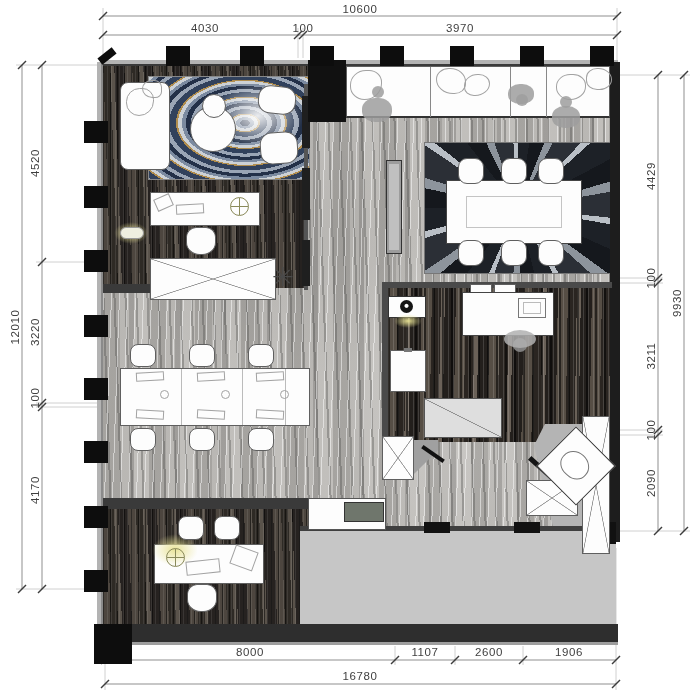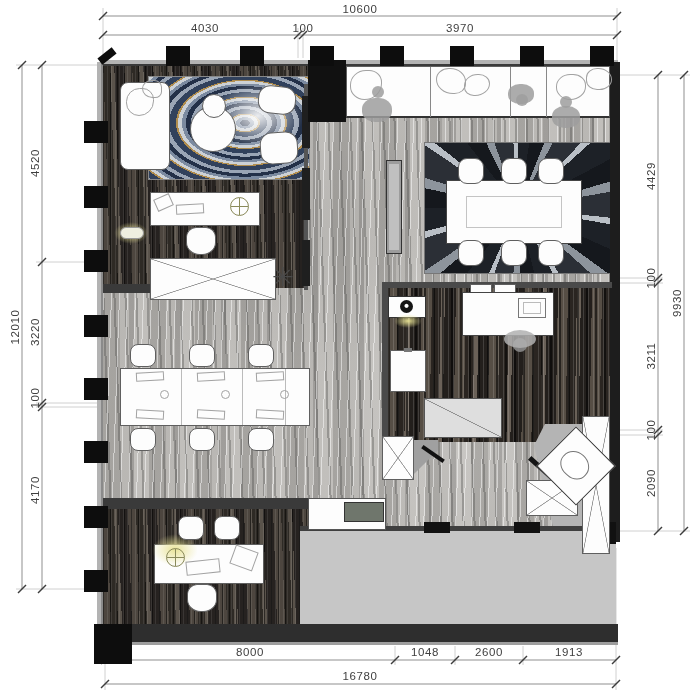--- a/index.html
+++ b/index.html
@@ -126,23 +126,23 @@
   <span class="lbl v" style="left:35px;top:332px">3220</span>
   <span class="lbl v" style="left:35px;top:398px">100</span>
   <span class="lbl v" style="left:35px;top:490px">4170</span>
   <span class="lbl v" style="left:651px;top:176px">4429</span>
   <span class="lbl v" style="left:651px;top:278px">100</span>
   <span class="lbl v" style="left:651px;top:356px">3211</span>
   <span class="lbl v" style="left:651px;top:430px">100</span>
   <span class="lbl v" style="left:651px;top:483px">2090</span>
   <span class="lbl v" style="left:677px;top:303px">9930</span>
   <span class="lbl" style="left:250px;top:652px">8000</span>
-  <span class="lbl" style="left:425px;top:652px">1048</span>
+  <span class="lbl" style="left:425px;top:652px">1107</span>
   <span class="lbl" style="left:489px;top:652px">2600</span>
-  <span class="lbl" style="left:569px;top:652px">1913</span>
+  <span class="lbl" style="left:569px;top:652px">1906</span>
   <span class="lbl" style="left:360px;top:676px">16780</span>
 
   <div class="abs marble" style="left:103px;top:66px;width:509px;height:562px"></div>
   <div class="abs wood" style="left:103px;top:66px;width:205px;height:222px"></div>
   <div class="abs wood" style="left:103px;top:508px;width:205px;height:118px"></div>
   <div class="abs pwood" style="left:388px;top:288px;width:224px;height:154px"></div>
   <div class="abs" style="left:534px;top:424px;width:78px;height:108px;background:#b4b4b4;clip-path:polygon(14% 0,100% 0,100% 100%,26% 100%,0 20%)"></div>
   <div class="abs" style="left:300px;top:530px;width:316px;height:98px;background:#c6c6c6"></div>
 
   <div class="abs agate" style="left:148px;top:76px;width:162px;height:104px"></div>

